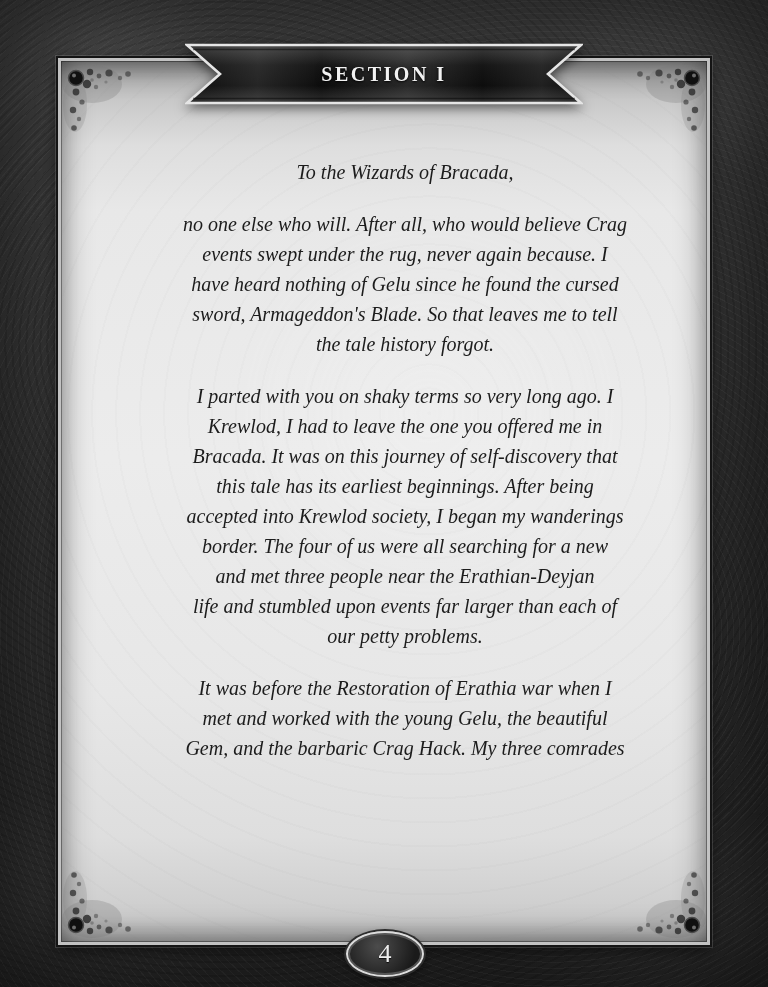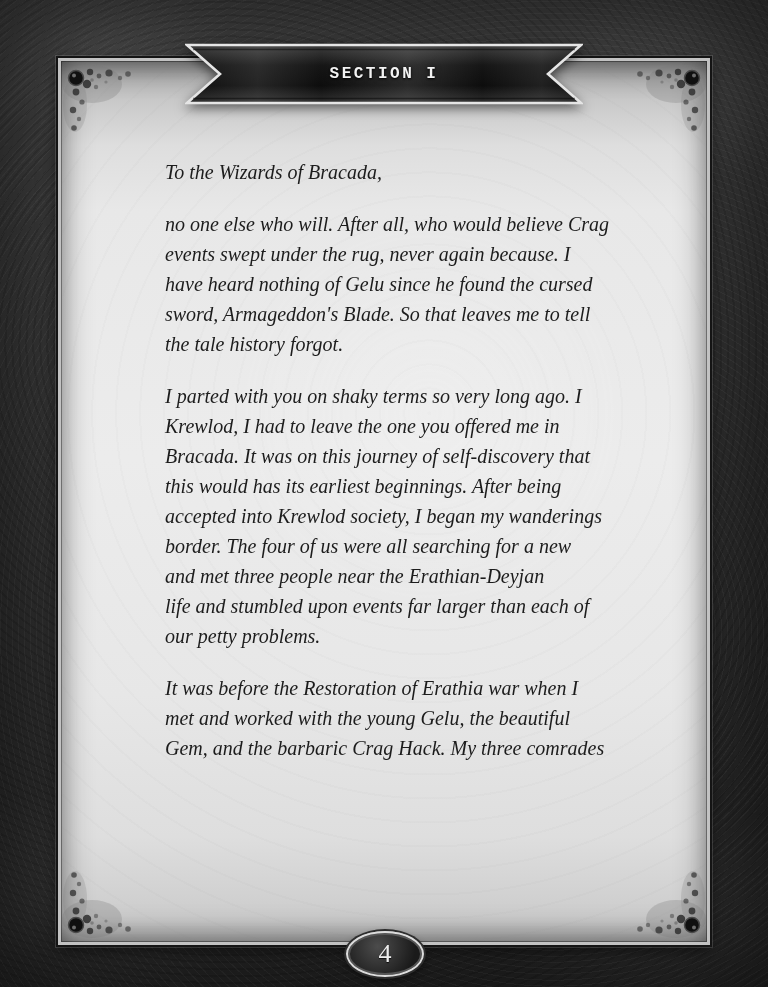--- a/index.html
+++ b/index.html
@@ -34,32 +34,32 @@
   .watermark{position:absolute;inset:0;pointer-events:none;opacity:.55;
     background:
       radial-gradient(circle 290px at 57% 40%, rgba(255,255,255,.28), transparent 70%),
       repeating-radial-gradient(circle at 57% 40%, rgba(130,130,130,.06) 0 2px, transparent 2px 24px);}
   
   .banner{position:absolute;left:50%;top:-20px;transform:translateX(-50%);
     width:398px;height:66px;filter:drop-shadow(0 4px 6px rgba(0,0,0,.55));}
   .banner svg{display:block;}
   .banner-title{
     position:absolute;inset:0;display:flex;align-items:center;justify-content:center;
-    color:#f2f2f2;font-weight:bold;font-size:16px;letter-spacing:2.5px;
+    color:#f2f2f2;font-weight:bold;font-size:20px;letter-spacing:2.5px;
     text-shadow:0 1px 2px rgba(0,0,0,.9), 0 0 6px rgba(0,0,0,.5);
-    font-family:Liberation Mono, monospace;}
+    font-family:Liberation Serif, serif;}
   
   .corner{position:absolute;width:74px;height:74px;pointer-events:none;}
   .corner.tl{left:1px;top:1px;}
   .corner.tr{right:1px;top:1px;transform:scaleX(-1);}
   .corner.bl{left:1px;bottom:1px;transform:scaleY(-1);}
   .corner.br{right:1px;bottom:1px;transform:scale(-1,-1);}
   
   .letter-body{position:absolute;left:104px;top:96px;width:480px;
-    font-style:italic;font-weight:500;color:#1c1c1c;}
+    font-style:italic;font-weight:500;color:#1c1c1c;text-align:center;}
   .para{margin:0 0 22px 0;}
   .tline{display:block;line-height:30px;font-size:20px;white-space:nowrap;}
   
   .plaque{
     position:absolute;left:346px;top:931px;width:78px;height:46px;box-sizing:border-box;
     border-radius:50%;border:2px solid #dcdcdc;
     background:radial-gradient(circle at 40% 32%,#4c4c4c,#1a1a1a 72%);
     box-shadow:0 0 0 2px #2e2e2e, 0 3px 7px rgba(0,0,0,.65), inset 0 0 0 2px #555;
     display:flex;align-items:center;justify-content:center;
     color:#ededed;font-size:26px;font-family:"Liberation Serif",serif;
@@ -197,21 +197,21 @@
         <span class="tline">no one else who will. After all, who would believe Crag</span>
         <span class="tline">events swept under the rug, never again because. I</span>
         <span class="tline">have heard nothing of Gelu since he found the cursed</span>
         <span class="tline">sword, Armageddon's Blade. So that leaves me to tell</span>
         <span class="tline">the tale history forgot.</span>
       </p>
       <p class="para">
         <span class="tline">I parted with you on shaky terms so very long ago. I</span>
         <span class="tline">Krewlod, I had to leave the one you offered me in</span>
         <span class="tline">Bracada. It was on this journey of self-discovery that</span>
-        <span class="tline">this would has its earliest beginnings. After being</span>
+        <span class="tline">this tale has its earliest beginnings. After being</span>
         <span class="tline">accepted into Krewlod society, I began my wanderings</span>
         <span class="tline">border. The four of us were all searching for a new</span>
         <span class="tline">and met three people near the Erathian-Deyjan</span>
         <span class="tline">life and stumbled upon events far larger than each of</span>
         <span class="tline">our petty problems.</span>
       </p>
       <p class="para">
         <span class="tline">It was before the Restoration of Erathia war when I</span>
         <span class="tline">met and worked with the young Gelu, the beautiful</span>
         <span class="tline">Gem, and the barbaric Crag Hack. My three comrades</span>

